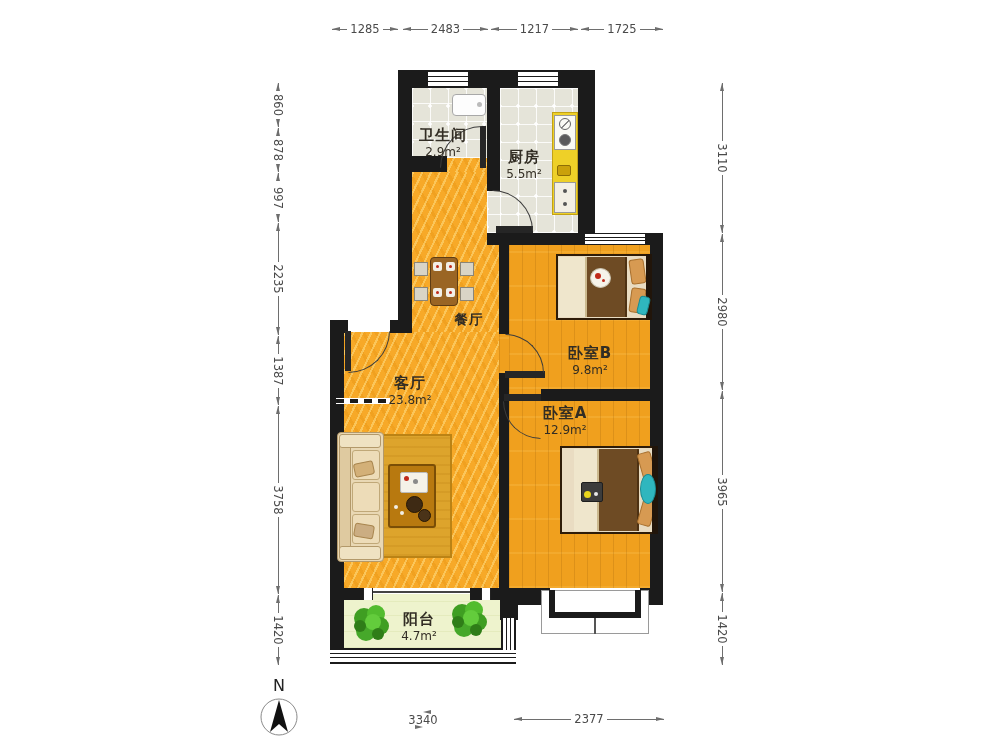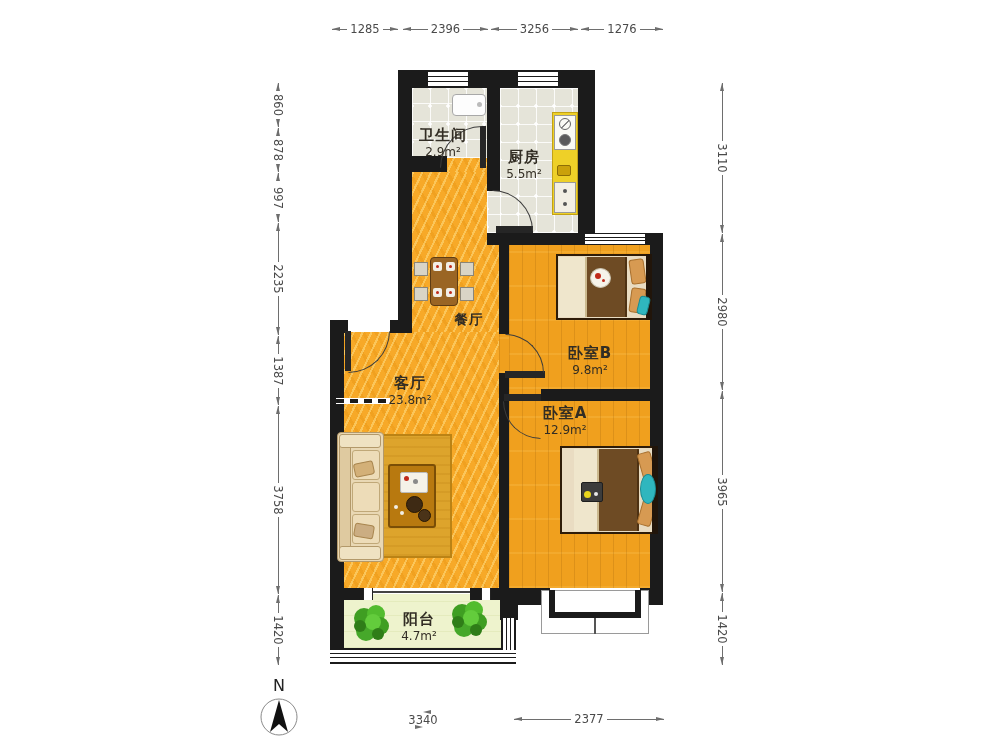--- a/index.html
+++ b/index.html
@@ -254,31 +254,31 @@
     <div class="ar">4.7m²</div>
   </div>
 
   <div class="hdim" style="left:332px;top:22px;width:66px;">
     <div class="ln al"></div>
       <span class="txt">1285</span>
       <div class="ln ar2"></div>
   </div>
   <div class="hdim" style="left:403px;top:22px;width:85px;">
     <div class="ln al"></div>
-      <span class="txt">2396</span>
+      <span class="txt">2483</span>
       <div class="ln ar2"></div>
   </div>
   <div class="hdim" style="left:491px;top:22px;width:87px;">
     <div class="ln al"></div>
-      <span class="txt">3256</span>
+      <span class="txt">1217</span>
       <div class="ln ar2"></div>
   </div>
   <div class="hdim" style="left:581px;top:22px;width:82px;">
     <div class="ln al"></div>
-      <span class="txt">1276</span>
+      <span class="txt">1725</span>
       <div class="ln ar2"></div>
   </div>
 
   <div class="hdim" style="left:335px;top:712px;width:176px;flex-direction:column;">
     <div class="ln al"></div>
       <span class="txt">3340</span>
       <div class="ln ar2"></div>
   </div>
   <div class="hdim" style="left:514px;top:712px;width:150px;">
     <div class="ln al"></div>

